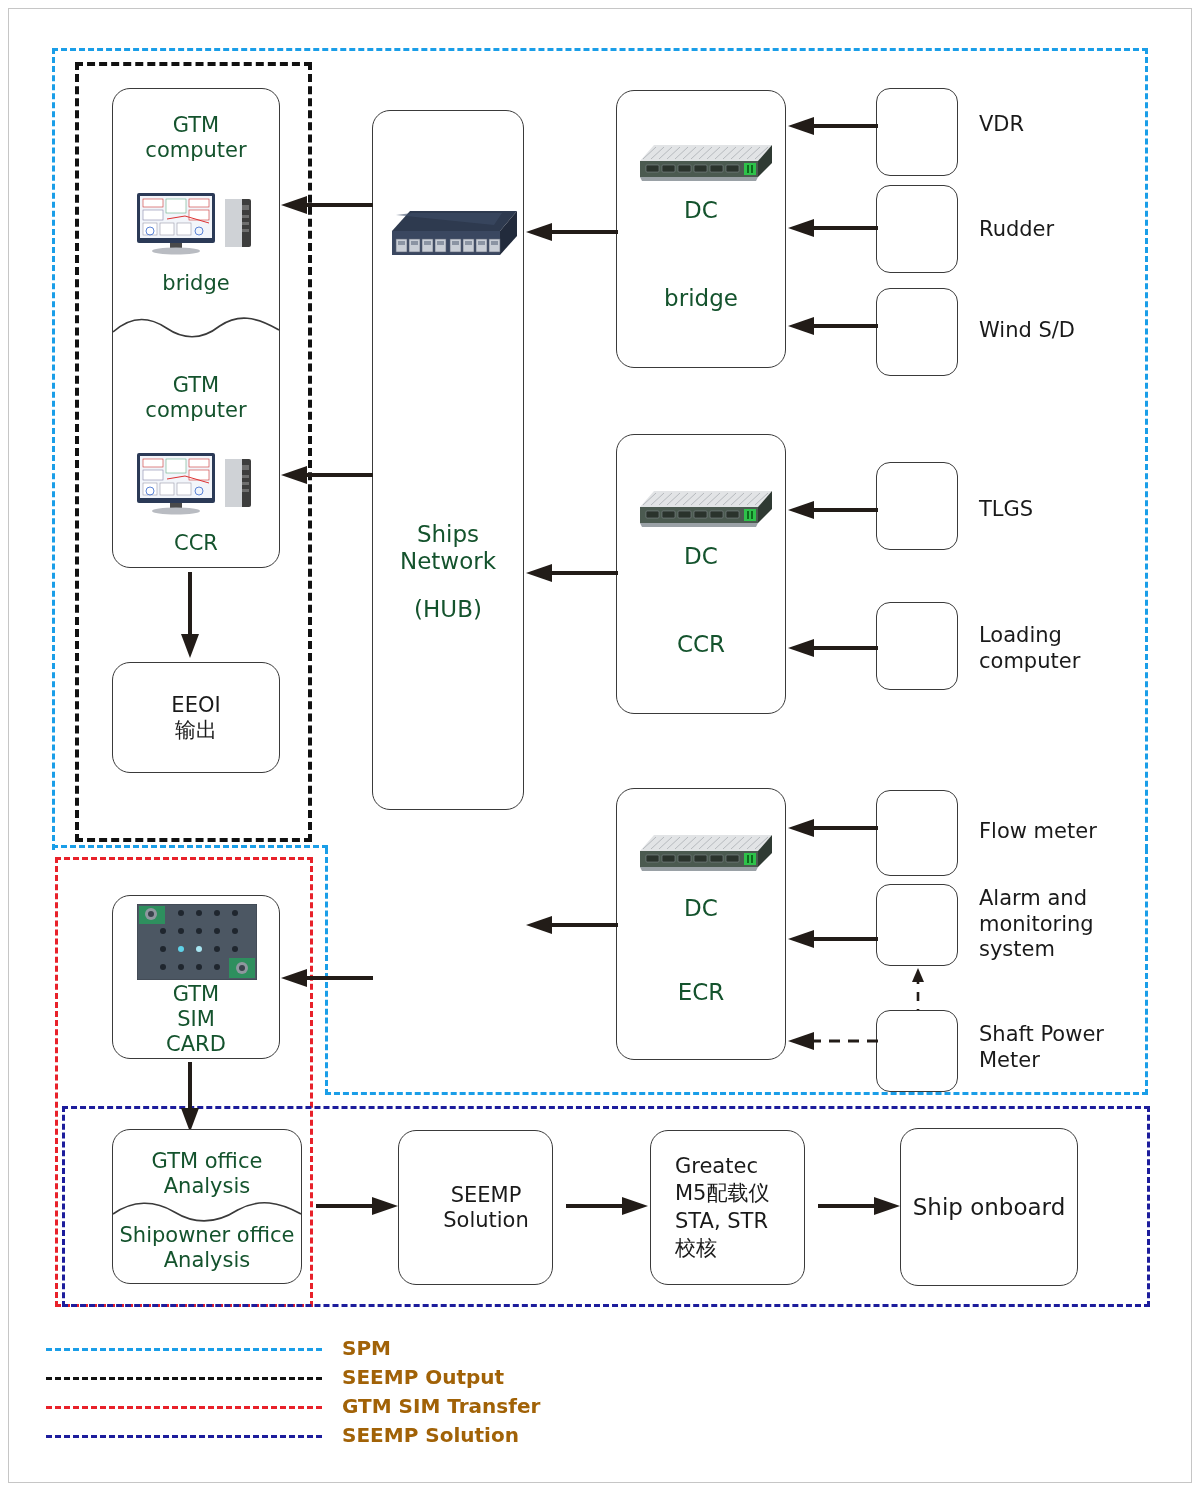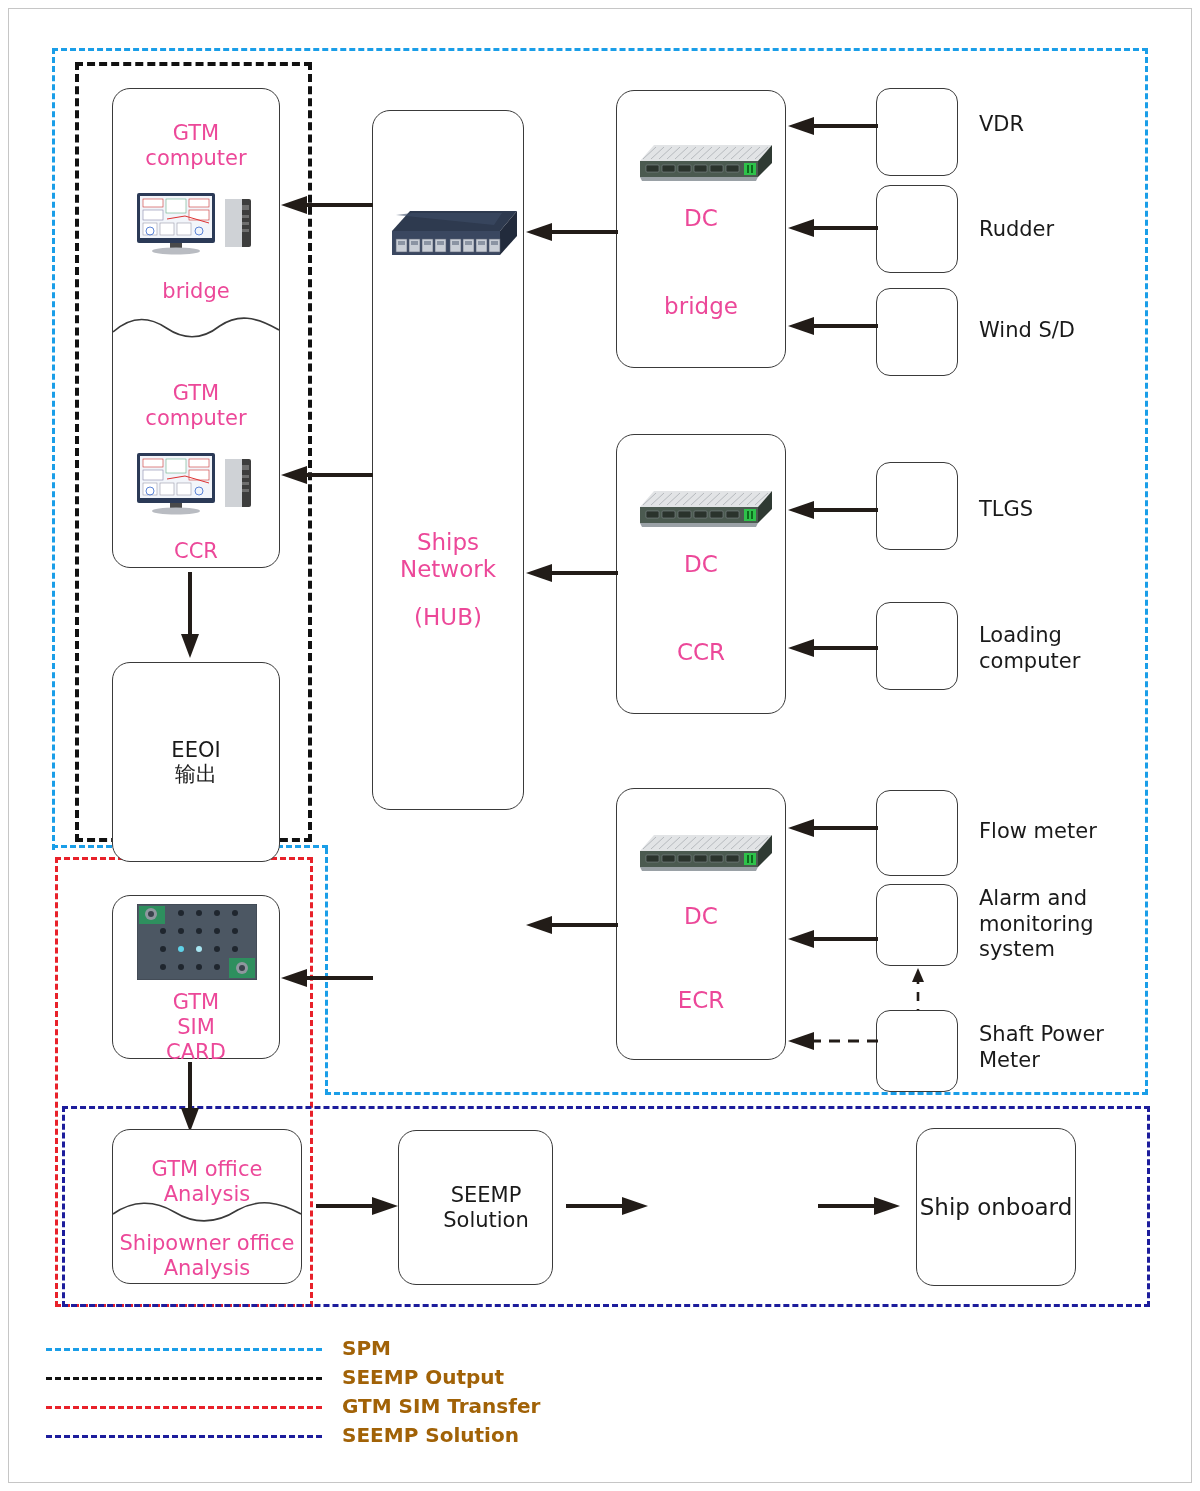--- a/index.html
+++ b/index.html
@@ -50,21 +50,21 @@
   
   .wave{position:absolute;left:0;width:100%;height:26px;}
   .wave svg{display:block;width:100%;height:100%;}
 
   
   .art{display:block;}
 
   
   .btext{
     position:absolute;width:100%;left:0;text-align:center;
-    font-size:21px;color:#ec4899;line-height:1.18;white-space:pre-line;margin-top:8px;
+    font-size:21px;color:#14532d;line-height:1.18;white-space:pre-line;
   }
   .btext.big{font-size:23px;}
 
   
   #legend{position:absolute;left:46px;top:1336px;width:640px;}
   .legend-row{position:relative;height:29px;}
   .legend-line{
     position:absolute;left:0;top:12px;width:276px;height:0;
     border-top-width:3px;border-top-style:dashed;
   }
@@ -166,21 +166,21 @@
     <div class="btext" style="top:442px;">CCR</div>
   </div>
 
   <div class="arrow" style="left:178px;top:572px;">
     <svg width="24" height="86" viewBox="0 0 24 86">
       <line x1="12" y1="0" x2="12" y2="68" stroke="#221c18" stroke-width="4"></line>
       <polygon points="12,86 3,62 21,62" fill="#221c18"></polygon>
     </svg>
   </div>
 
-  <div class="nbox" style="left:112px;top:662px;width:168px;height:200px;">
+  <div class="nbox" style="left:112px;top:662px;width:168px;height:111px;">
     <span class="ln" style="white-space:pre-line;">EEOI
 输出</span>
   </div>
 
   <div class="nbox" style="left:112px;top:895px;width:168px;height:164px;display:block;">
     <div style="position:absolute;left:24px;top:8px;">
       <svg class="art" width="120" height="76" viewBox="0 0 120 76">
         <rect x="0" y="0" width="120" height="76" fill="#4c5763"></rect>
         <rect x="0" y="0" width="120" height="76" fill="none" stroke="#3a424c" stroke-width="1"></rect>
         <rect x="2" y="2" width="26" height="18" fill="#2e8f5e"></rect>
@@ -526,29 +526,36 @@
 Solution</span>
   </div>
 
   <div class="arrow" style="left:566px;top:1196px;">
     <svg width="82" height="20" viewBox="0 0 82 20">
       <line x1="0" y1="10" x2="58" y2="10" stroke="#221c18" stroke-width="4"></line>
       <polygon points="82,10 56,1 56,19" fill="#221c18"></polygon>
     </svg>
   </div>
 
+  <div class="nbox" style="left:650px;top:1130px;width:155px;height:155px;align-items:flex-start;
+              padding-left:24px;text-align:left;">
+    <span class="ln" style="white-space:pre-line;text-align:left;line-height:1.3;">Greatec
+M5配载仪
+STA, STR
+校核</span>
+  </div>
 
   <div class="arrow" style="left:818px;top:1196px;">
     <svg width="82" height="20" viewBox="0 0 82 20">
       <line x1="0" y1="10" x2="58" y2="10" stroke="#221c18" stroke-width="4"></line>
       <polygon points="82,10 56,1 56,19" fill="#221c18"></polygon>
     </svg>
   </div>
 
-  <div class="nbox" style="left:900px;top:1128px;width:160px;height:158px;margin-left:16px;">
+  <div class="nbox" style="left:900px;top:1128px;width:178px;height:158px;">
     <span class="ln" style="font-size:23px;">Ship onboard</span>
   </div>
 
   <div id="legend">
     <div class="legend-row">
       <div class="legend-line" style="border-top-color:#1a9ee8;"></div>
       <div class="legend-label">SPM</div>
     </div>
     <div class="legend-row">
       <div class="legend-line" style="border-top-color:#111111;"></div>

